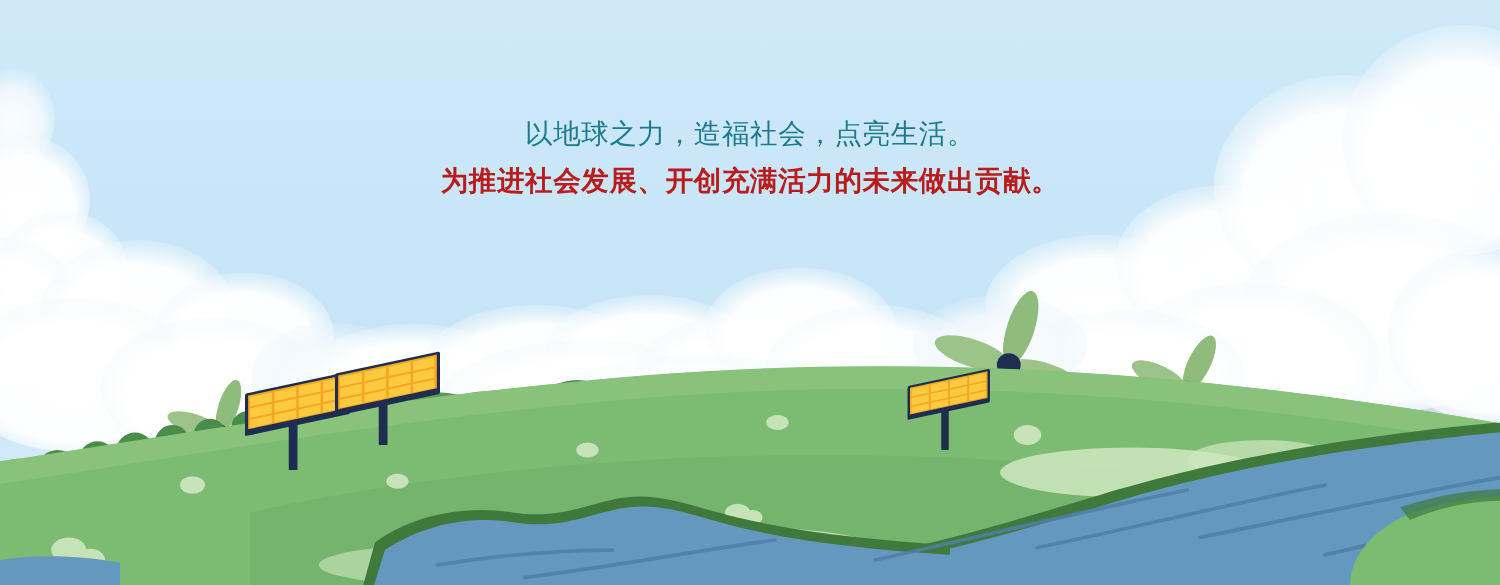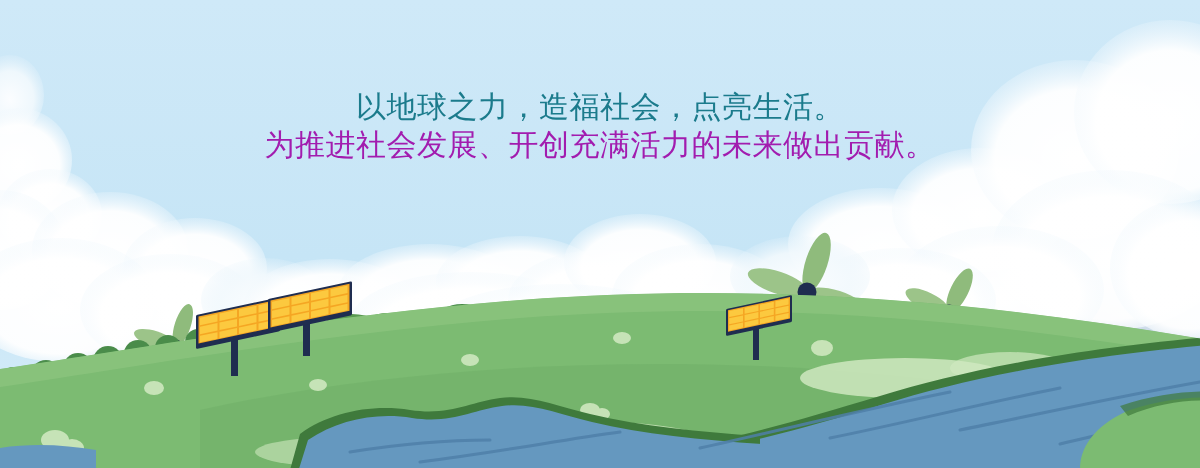--- a/index.html
+++ b/index.html
@@ -19,21 +19,21 @@
     position:absolute;
     left:0; top:88px;
     width:1200px;
     text-align:center;
     z-index:5;
     pointer-events:none;
   }
   #tagline .line {
     display:block;
     color:#1b7b8c;
-    font-size:30px;
+    font-size:22px;
     line-height:38px;
     letter-spacing:0.5px;
     font-weight:400;
     white-space:nowrap;
   }
 </style>
 </head>
 <body>
 
 <div id="banner">
@@ -388,16 +388,16 @@
           <rect x="34" y="17.2" width="13.8" height="5"></rect>
           <rect x="49.4" y="17.2" width="13.2" height="5"></rect>
         </g>
       </g>
     </g>
 
   </svg>
 
   <div id="tagline">
     <span class="line" style="color: rgb(27, 123, 140);">以地球之力，造福社会，点亮生活。</span>
-    <span class="line" style="color: #a21caf;">为推进社会发展、开创充满活力的未来做出贡献。</span>
+    <span class="line" style="color: #b91c1c; font-weight: bold;">为推进社会发展、开创充满活力的未来做出贡献。</span>
   </div>
 
 </div>
 
 </body></html>

